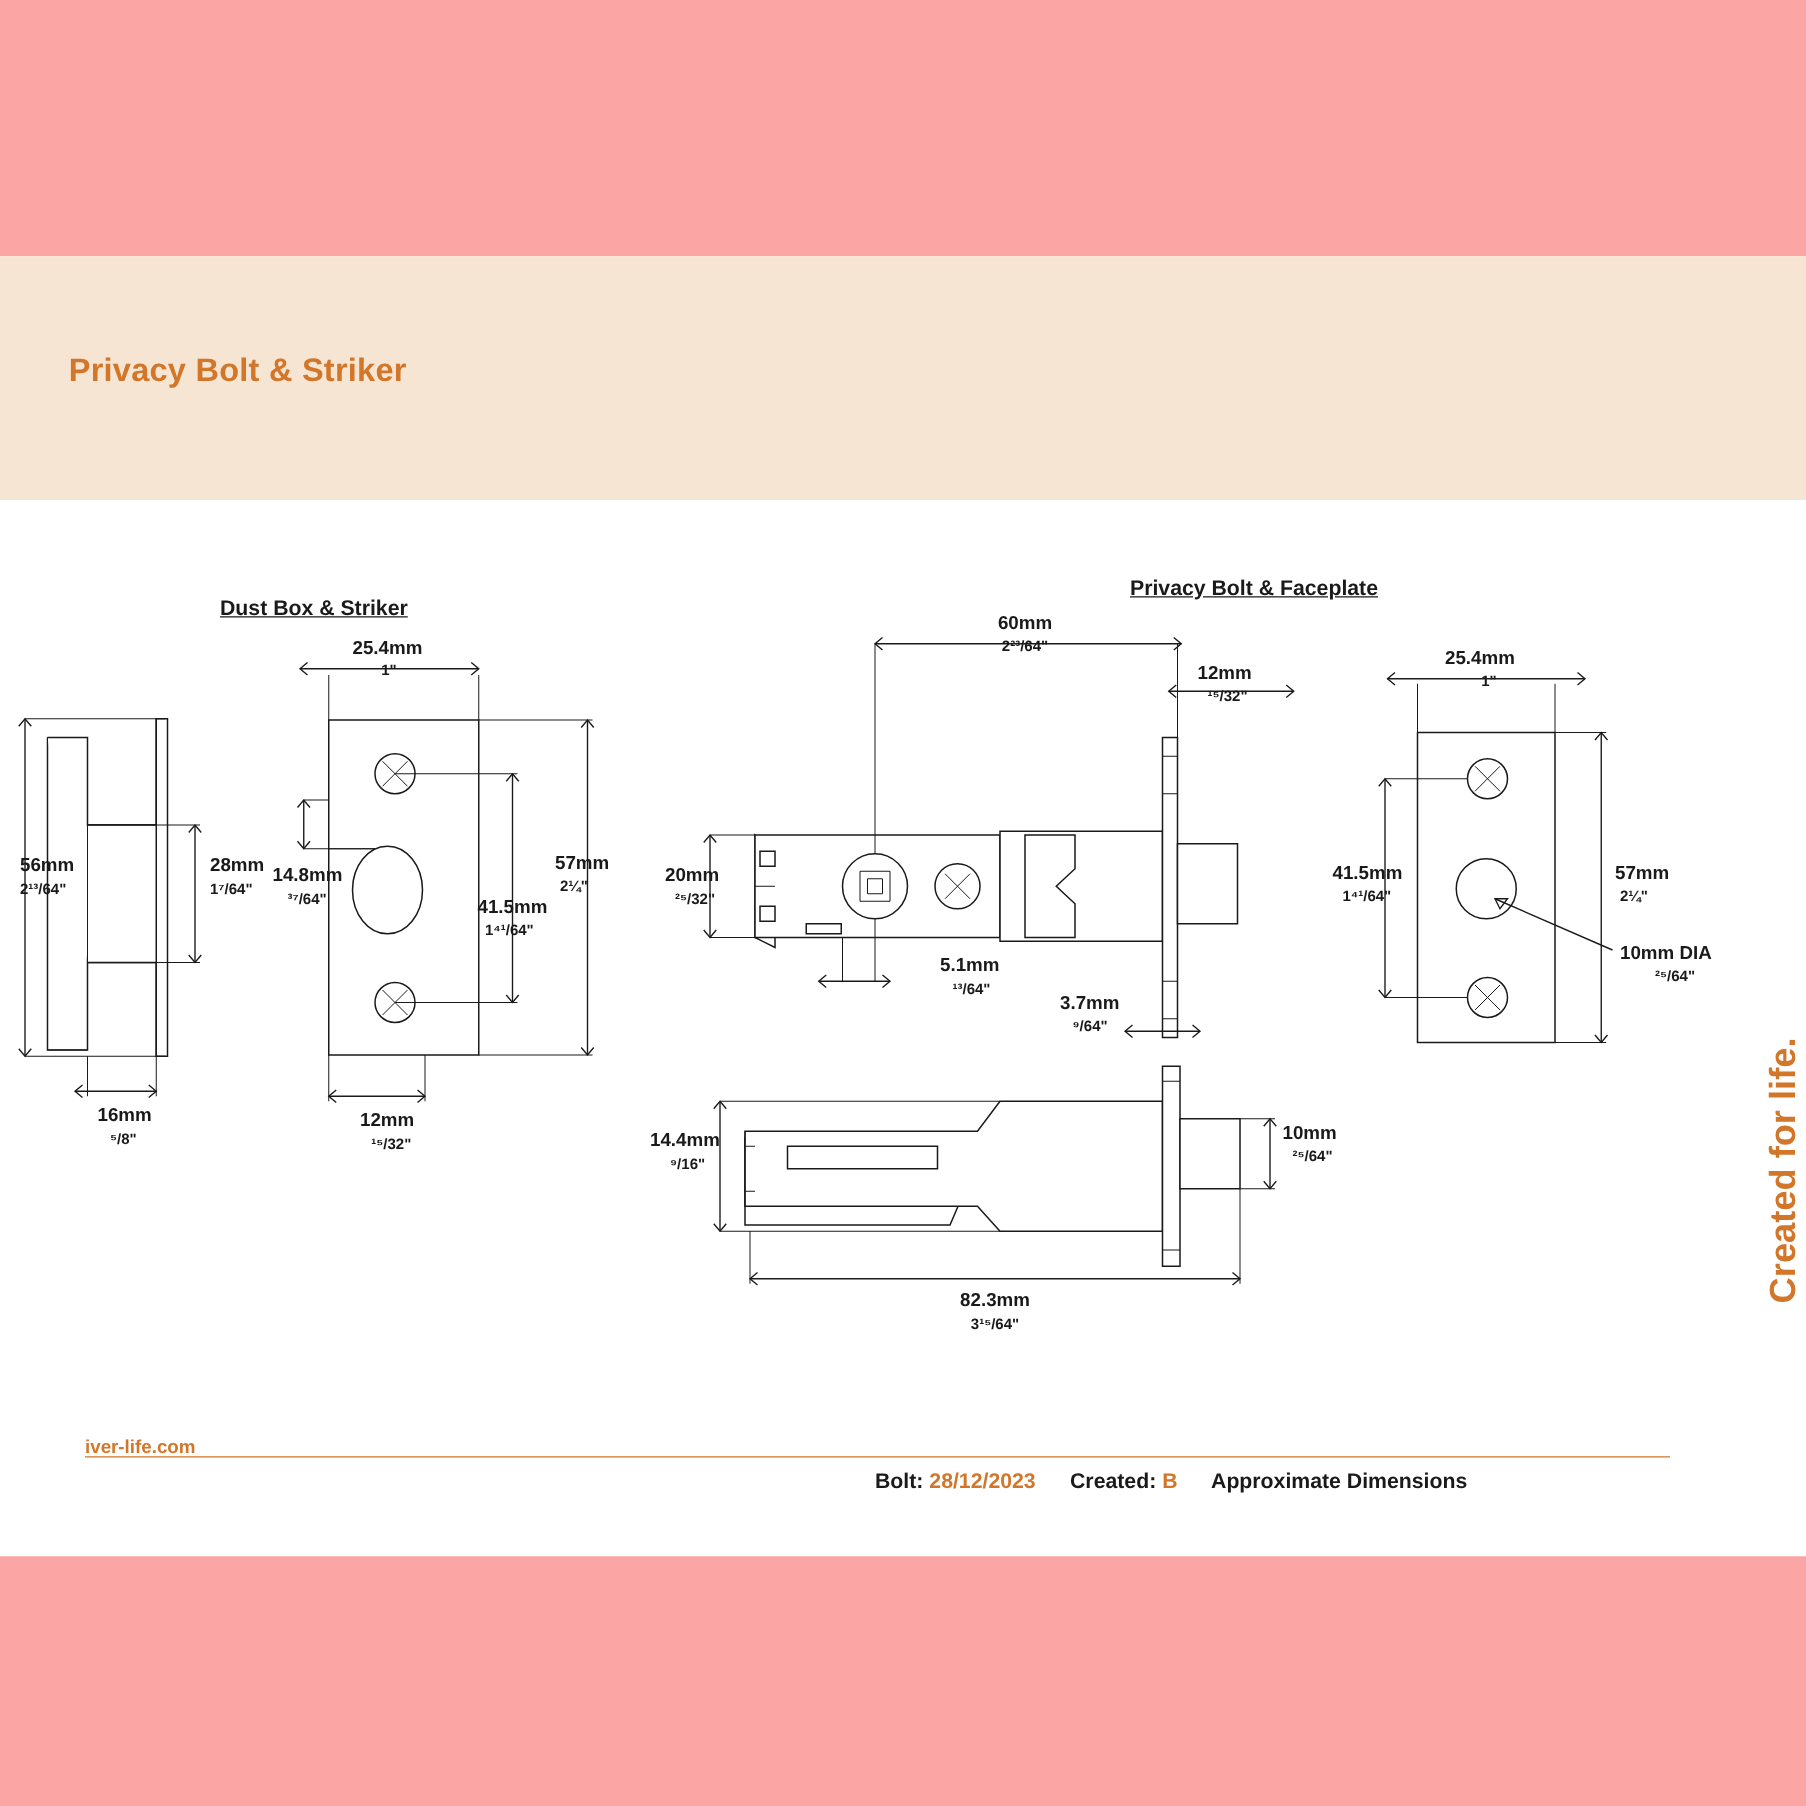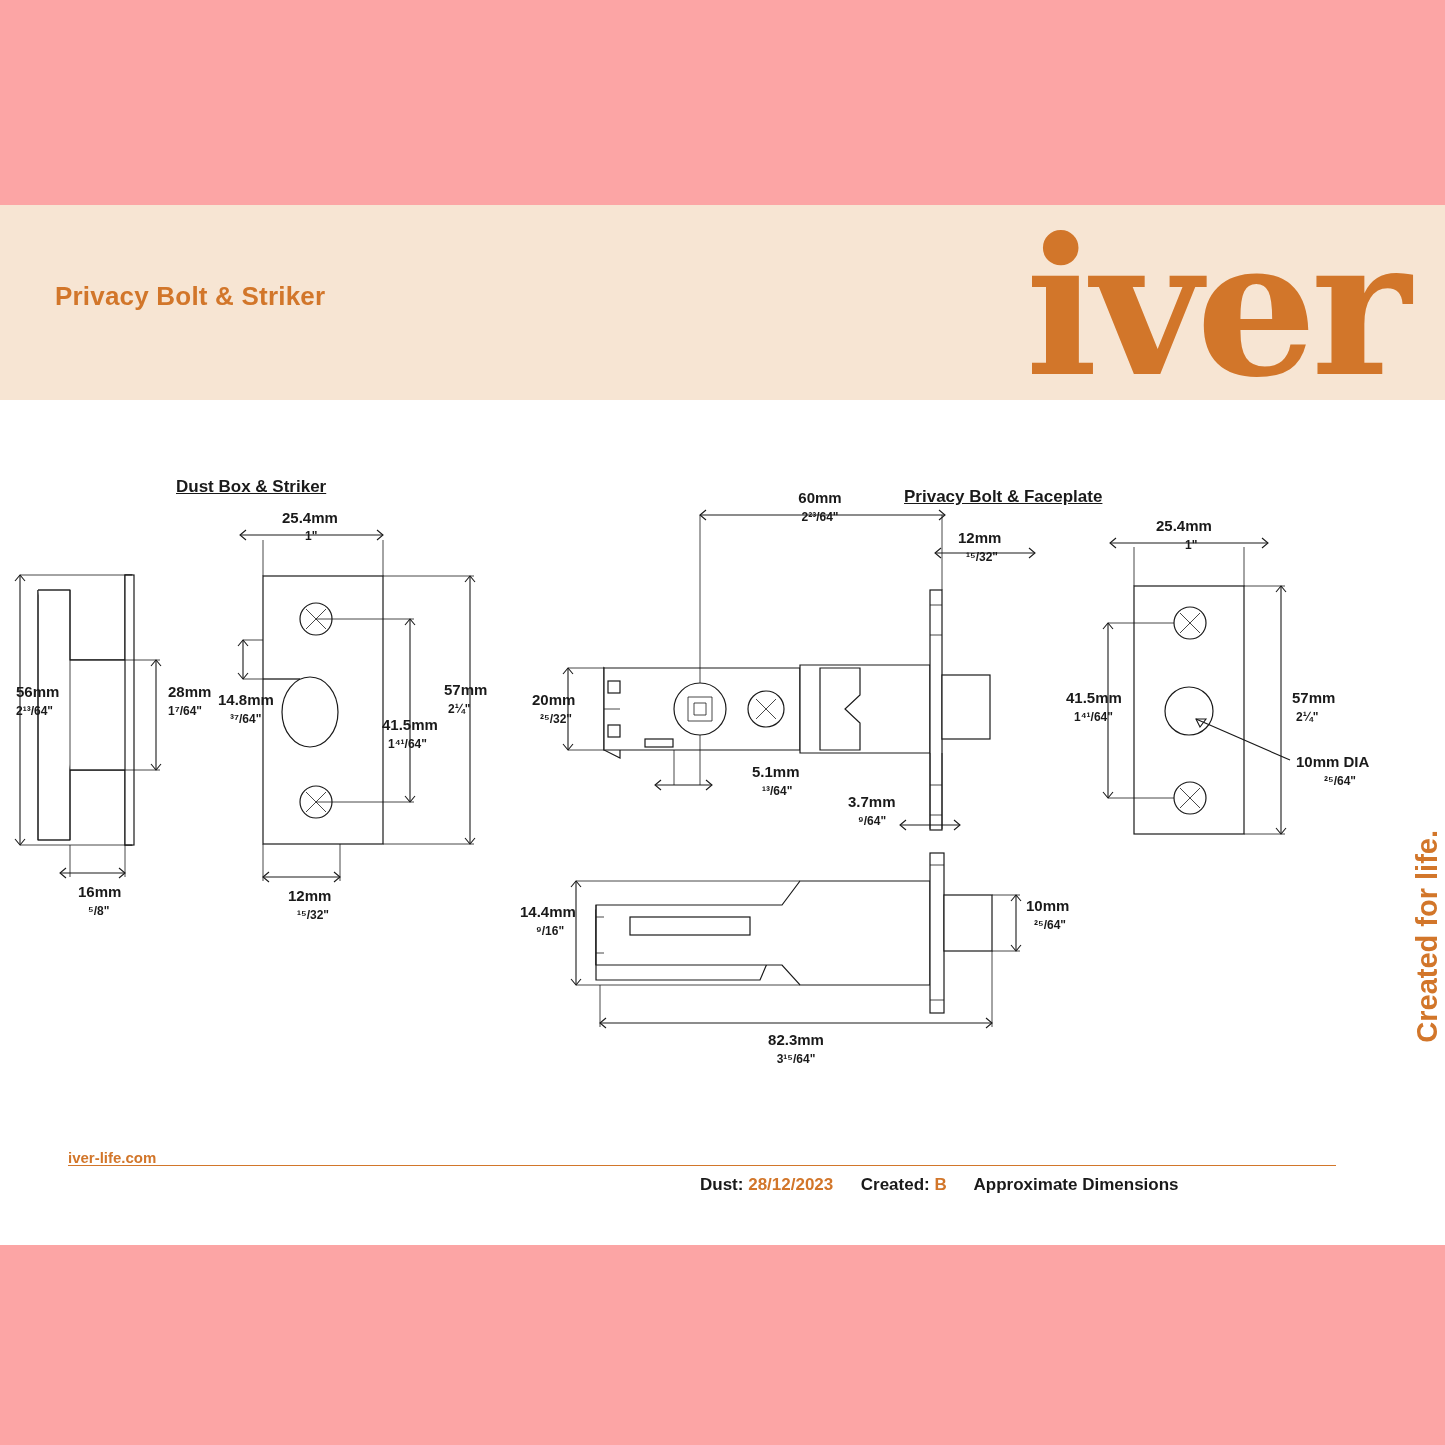--- a/index.html
+++ b/index.html
@@ -6,21 +6,21 @@
   body{width:1445px;height:1445px;font-family:"Liberation Sans",sans-serif;}
   #page{position:relative;width:1445px;height:1445px;background:#fca5a5;overflow:hidden;}
   #sheet{position:absolute;left:0;top:205px;width:1445px;height:1040px;background:#ffffff;}
   
   #header-band{position:absolute;left:0;top:0;width:1445px;height:195px;background:#f7e5d3;}
   #header-title{position:absolute;left:55px;top:76px;font-size:26px;font-weight:bold;color:#d2762a;letter-spacing:0.2px;}
   #logo{position:absolute;right:40px;top:8px;font-size:190px;line-height:190px;color:#d2762a;font-family:"DejaVu Serif",serif;font-weight:bold;letter-spacing:-6px;}
   
   .section-title{position:absolute;font-size:17px;font-weight:bold;color:#1a1a1a;text-decoration:underline;}
   #title-left{left:176px;top:272px;}
-  #title-right{left:904px;top:282px;}
+  #title-right{left:904px;top:256px;}
   
   #footer-rule{position:absolute;left:68px;top:960px;width:1268px;height:1px;background:#d2762a;}
   #footer-site{position:absolute;left:68px;top:944px;font-size:15px;font-weight:bold;color:#d2762a;}
   #footer-meta{position:absolute;left:700px;top:970px;font-size:17px;font-weight:bold;color:#1a1a1a;white-space:nowrap;}
   #footer-meta .val{color:#d2762a;}
   #footer-meta .sp{display:inline-block;width:18px;}
   #tagline{position:absolute;right:34px;top:625px;font-size:29px;font-weight:bold;color:#d2762a;transform:rotate(-90deg);transform-origin:100% 0;white-space:nowrap;}
   
   svg.draw{position:absolute;left:0;top:0;width:1445px;height:1040px;}
   text{font-family:"Liberation Sans",sans-serif;fill:#1a1a1a;}
@@ -31,21 +31,20 @@
   .part{stroke:#1a1a1a;stroke-width:1.2;fill:#ffffff;}
 </style>
 </head>
 <body>
 
 <div id="page">
   <div id="sheet">
 
     <div id="header-band">
       <div id="header-title">Privacy Bolt &amp; Striker</div>
-      <div id="logo">iver</div>
     </div>
 
     <div class="section-title" id="title-left">Dust Box &amp; Striker</div>
     <div class="section-title" id="title-right">Privacy Bolt &amp; Faceplate</div>
 
     <svg class="draw" viewBox="0 0 1445 1040">
 
       <g>
         <path class="part" d="M38,385 L38,635 L70,635 L70,455 L125,455 L125,565 L70,565 L70,635 L38,635"></path>
         <path class="part" d="M38,385 L70,385 L70,455 L125,455 L125,370 L132,370 L132,640 L125,640 L125,565 L70,565"></path>
@@ -236,21 +235,21 @@
         <path class="ln" d="M986,813 L992,818 L986,823"></path>
         <path class="thin" d="M600,780 L600,822 M992,746 L992,822"></path>
         <text class="dim" x="796" y="840" text-anchor="middle">82.3mm</text>
         <text class="dimsub" x="796" y="858" text-anchor="middle">3¹⁵/64"</text>
       </g>
     </svg>
 
     <div id="footer-rule"></div>
     <div id="footer-site">iver-life.com</div>
     <div id="footer-meta">
-      <span>Dust:</span>
+      <span>Bolt:</span>
       <span class="val">28/12/2023</span>
       <span class="sp"></span>
       <span>Created:</span>
       <span class="val">B</span>
       <span class="sp"></span>
       <span>Approximate Dimensions</span>
     </div>
     <div id="tagline">Created for life.</div>
   </div>
 </div>

